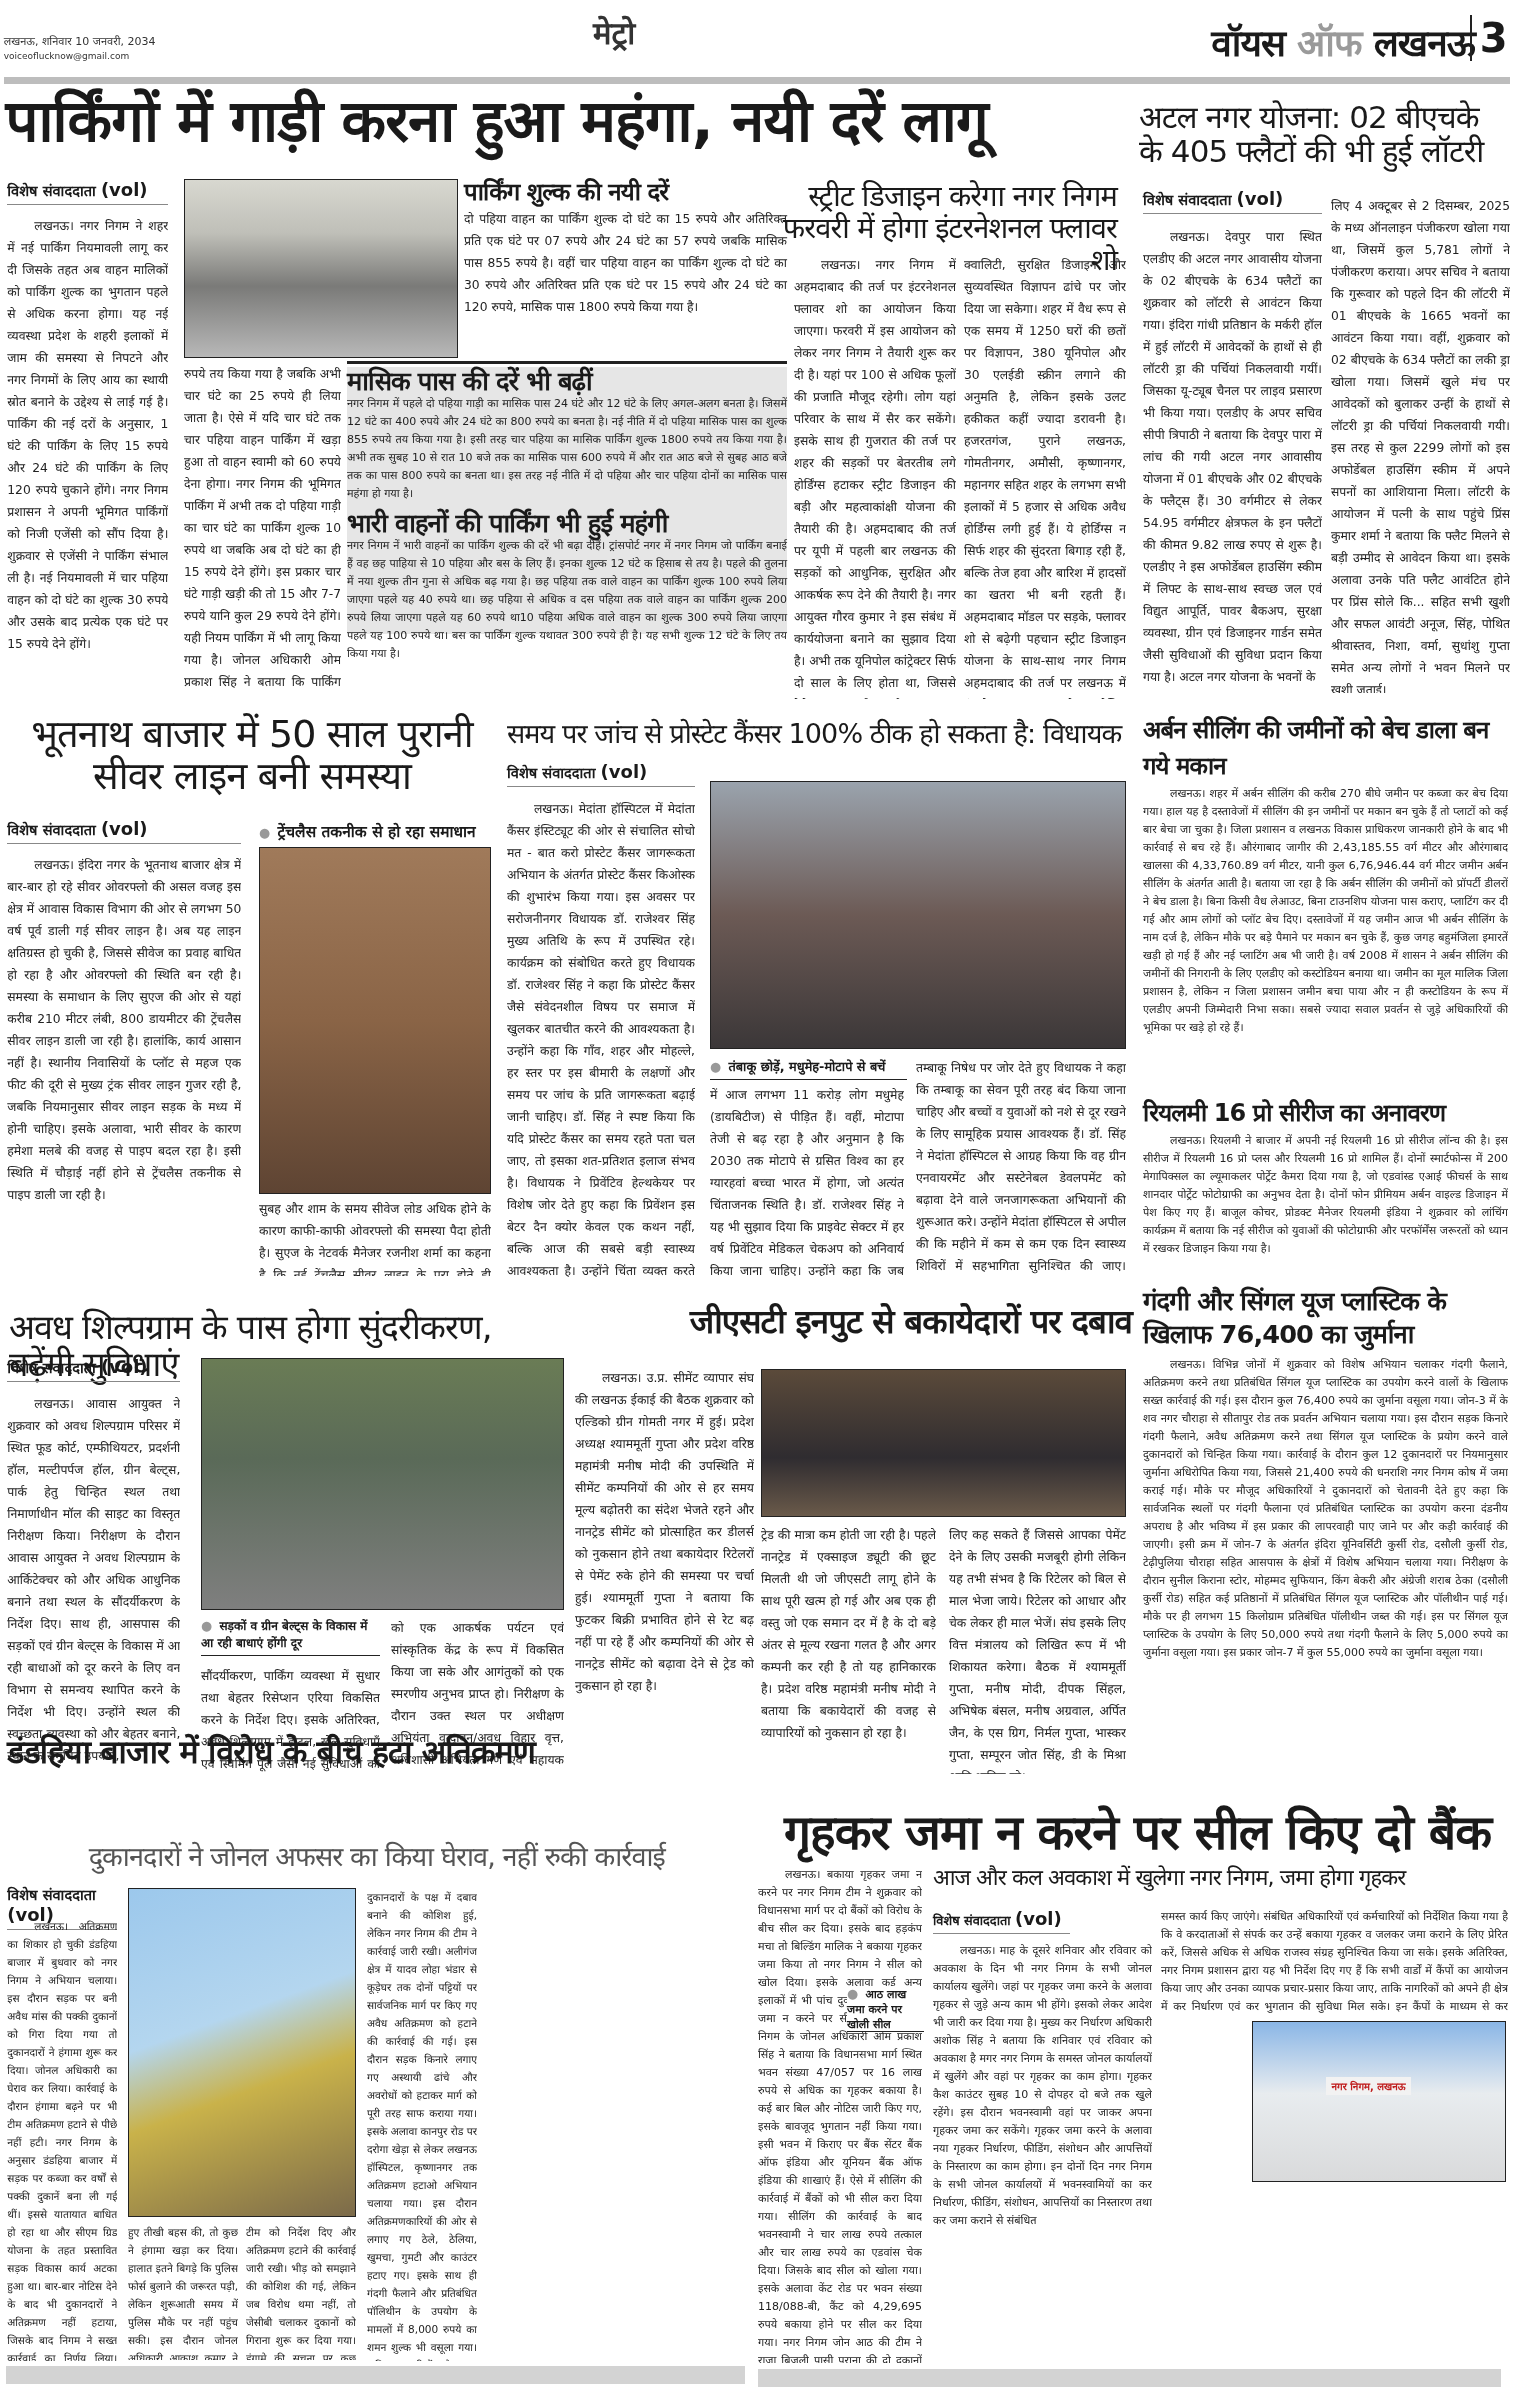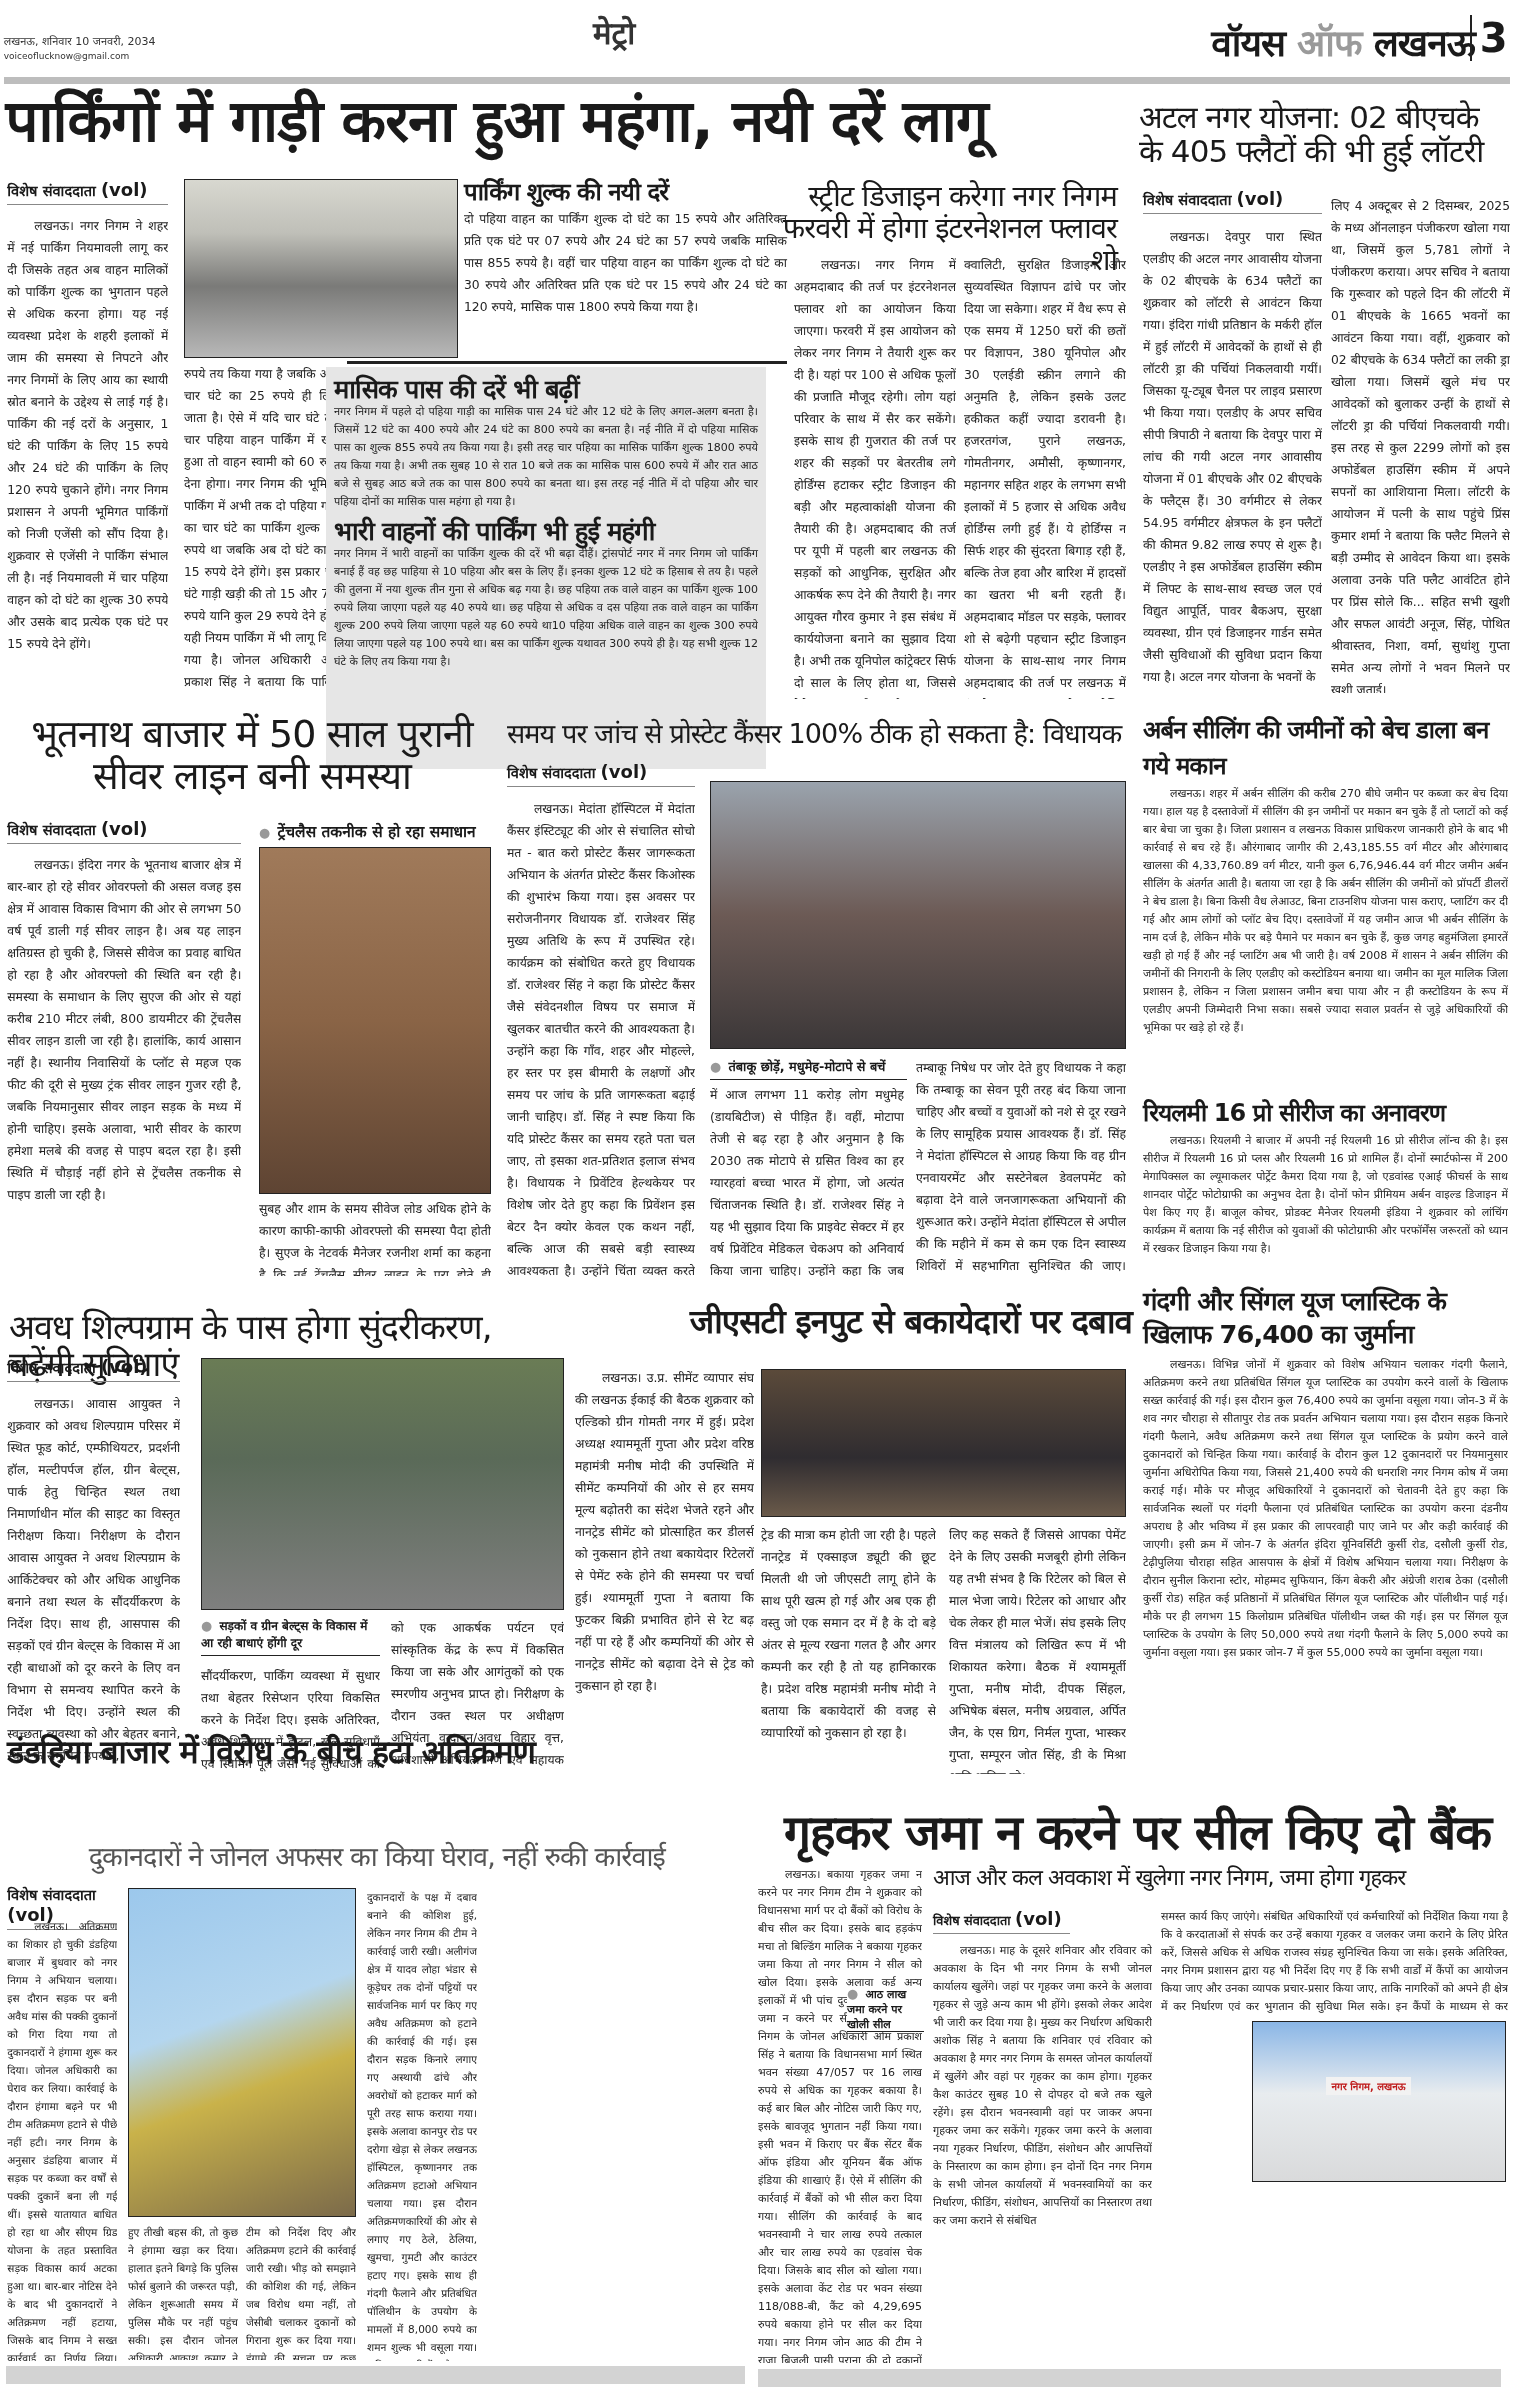--- a/index.html
+++ b/index.html
@@ -54,21 +54,21 @@
   </div>
 <div class="abs photo ph-car" style="left:184px;top:179px;width:274px;height:179px"></div>
 <div class="abs body" style="left:184px;top:363px;width:157px;height:329px;overflow:hidden">
     <p style="text-indent:0">रुपये तय किया गया है जबकि अभी चार घंटे का 25 रुपये ही लिया जाता है। ऐसे में यदि चार घंटे तक चार पहिया वाहन पार्किंग में खड़ा हुआ तो वाहन स्वामी को 60 रुपये देना होगा। नगर निगम की भूमिगत पार्किंग में अभी तक दो पहिया गाड़ी का चार घंटे का पार्किंग शुल्क 10 रुपये था जबकि अब दो घंटे का ही 15 रुपये देने होंगे। इस प्रकार चार घंटे गाड़ी खड़ी की तो 15 और 7-7 रुपये यानि कुल 29 रुपये देने होंगे। यही नियम पार्किंग में भी लागू किया गया है। जोनल अधिकारी ओम प्रकाश सिंह ने बताया कि पार्किंग शुल्क की नई दरें लागू कर दी गईं है।</p>
   </div>
 <div class="abs" style="left:464px;top:179px;width:323px;height:183px">
   <div class="sub-hl">पार्किंग शुल्क की नयी दरें</div>
   <div class="body" style="margin-top:3px">दो पहिया वाहन का पार्किंग शुल्क दो घंटे का 15 रुपये और अतिरिक्त प्रति एक घंटे पर 07 रुपये और 24 घंटे का 57 रुपये जबकि मासिक पास 855 रुपये है। वहीं चार पहिया वाहन का पार्किंग शुल्क दो घंटे का 30 रुपये और अतिरिक्त प्रति एक घंटे पर 15 रुपये और 24 घंटे का 120 रुपये, मासिक पास 1800 रुपये किया गया है।</div>
 </div>
 <div class="abs rule" style="left:347px;top:361px;width:440px;height:2.7px"></div>
-<div class="abs grey-box" style="left:326px;top:367px;width:440px;height:402px;padding:8px">
+<div class="abs grey-box" style="left:347px;top:367px;width:440px;height:267px;padding:0">
   <div class="sub-hl" style="font-size:25.6px">मासिक पास की दरें भी बढ़ीं</div>
   <div class="body" style="font-size:11px;line-height:18px">नगर निगम में पहले दो पहिया गाड़ी का मासिक पास 24 घंटे और 12 घंटे के लिए अगल-अलग बनता है। जिसमें 12 घंटे का 400 रुपये और 24 घंटे का 800 रुपये का बनता है। नई नीति में दो पहिया मासिक पास का शुल्क 855 रुपये तय किया गया है। इसी तरह चार पहिया का मासिक पार्किंग शुल्क 1800 रुपये तय किया गया है। अभी तक सुबह 10 से रात 10 बजे तक का मासिक पास 600 रुपये में और रात आठ बजे से सुबह आठ बजे तक का पास 800 रुपये का बनता था। इस तरह नई नीति में दो पहिया और चार पहिया दोनों का मासिक पास महंगा हो गया है।</div>
   <div class="sub-hl" style="font-size:25.6px;margin-top:5.5px">भारी वाहनों की पार्किंग भी हुई महंगी</div>
   <div class="body" style="font-size:11px;line-height:18px">नगर निगम नें भारी वाहनों का पार्किंग शुल्क की दरें भी बढ़ा दीहैं। ट्रांसपोर्ट नगर में नगर निगम जो पार्किंग बनाई हैं वह छह पाहिया से 10 पहिया और बस के लिए हैं। इनका शुल्क 12 घंटे क हिसाब से तय है। पहले की तुलना में नया शुल्क तीन गुना से अधिक बढ़ गया है। छह पहिया तक वाले वाहन का पार्किंग शुल्क 100 रुपये लिया जाएगा पहले यह 40 रुपये था। छह पहिया से अधिक व दस पहिया तक वाले वाहन का पार्किंग शुल्क 200 रुपये लिया जाएगा पहले यह 60 रुपये था10 पहिया अधिक वाले वाहन का शुल्क 300 रुपये लिया जाएगा पहले यह 100 रुपये था। बस का पार्किंग शुल्क यथावत 300 रुपये ही है। यह सभी शुल्क 12 घंटे के लिए तय किया गया है।</div>
 </div>
 
 <div class="abs hl-light" style="left:770px;top:181px;width:347px;font-size:29px;text-align:right">स्ट्रीट डिजाइन करेगा नगर निगम फरवरी में होगा इंटरनेशनल फ्लावर शो</div>
 <div class="abs body" style="left:794px;top:254px;width:162px;height:445px;overflow:hidden">
     <p>लखनऊ। नगर निगम में अहमदाबाद की तर्ज पर इंटरनेशनल फ्लावर शो का आयोजन किया जाएगा। फरवरी में इस आयोजन को लेकर नगर निगम ने तैयारी शुरू कर दी है। यहां पर 100 से अधिक फूलों की प्रजाति मौजूद रहेगी। लोग यहां परिवार के साथ में सैर कर सकेंगे। इसके साथ ही गुजरात की तर्ज पर शहर की सड़कों पर बेतरतीब लगे होर्डिंग्स हटाकर स्ट्रीट डिजाइन की बड़ी और महत्वाकांक्षी योजना की तैयारी की है। अहमदाबाद की तर्ज पर यूपी में पहली बार लखनऊ की सड़कों को आधुनिक, सुरक्षित और आकर्षक रूप देने की तैयारी है। नगर आयुक्त गौरव कुमार ने इस संबंध में कार्ययोजना बनाने का सुझाव दिया है। अभी तक यूनिपोल कांट्रेक्टर सिर्फ दो साल के लिए होता था, जिससे ठेकेदार स्थायी और मजबूत इंफ्रास्ट्रक्चर विकसित करने में रुचि नहीं लेता था। अब यह टेंडर 15 साल के लिए किया जाएगा, जिससे बेहतर</p>
   </div>

